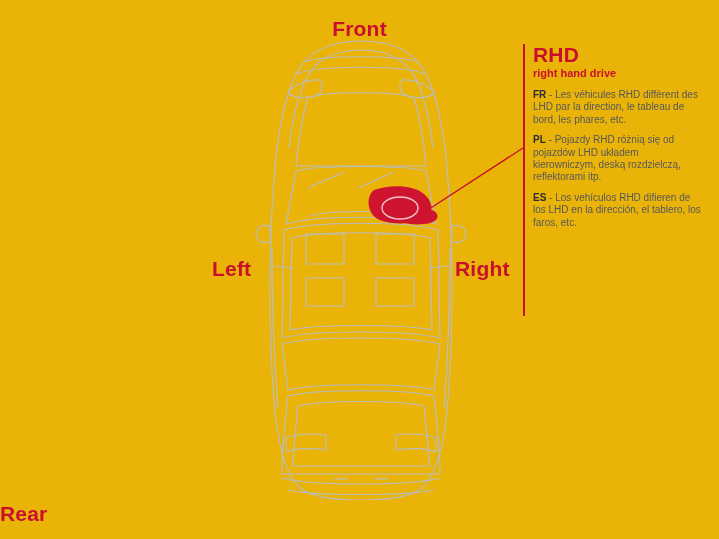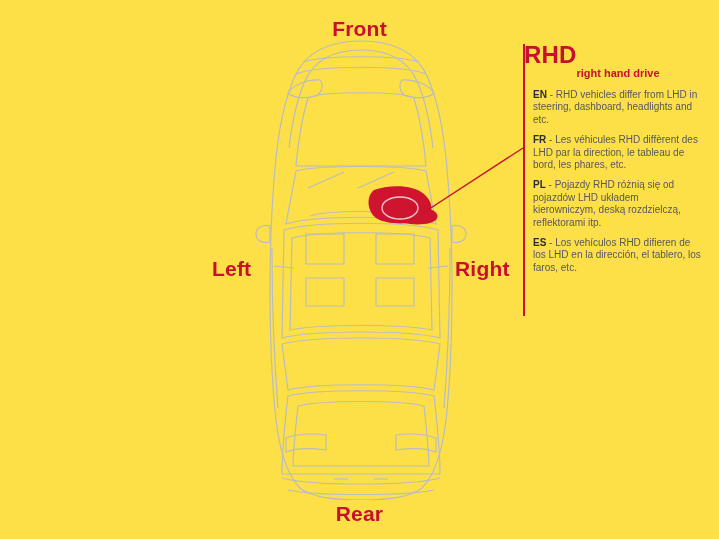--- a/index.html
+++ b/index.html
@@ -7,36 +7,36 @@
     padding: 0;
     background: #ffffff;
   }
   body {
     font-family: "Liberation Sans", sans-serif;
   }
   #stage {
     position: relative;
     width: 719px;
     height: 539px;
-    background: #fde047;
+    background: #eab308;
     overflow: hidden;
   }
 
   
   .dir-label {
     position: absolute;
     color: #c8102e;
     font-weight: bold;
     font-size: 21px;
     letter-spacing: 0.2px;
     white-space: nowrap;
     text-align: center;
   }
   #label-front { top: 17px; left: 0; width: 719px; text-align: center; }
-  #label-rear  { top: 502px; left: 0; width: 719px; text-align: center; }
+  #label-rear  { top: 502px; left: 0; width: 719px; text-align: left; }
   #label-left  { top: 257px; left: 212px; }
   #label-right { top: 257px; left: 455px; }
 
   
   #car-wrap {
     position: absolute;
     left: 248px;
     top: 38px;
     width: 226px;
     height: 462px;
@@ -54,32 +54,31 @@
     position: absolute;
     left: 523px;
     top: 44px;
     width: 2px;
     height: 272px;
     background: #c8102e;
   }
   #callout .title {
     color: #c8102e;
     font-weight: bold;
-    font-size: 24px;
+    font-size: 21px;
     line-height: 22px;
-    margin: 0 0 1px 1px;
+    margin: 0 0 1px 10px;
     letter-spacing: 0.2px;
   }
   #callout .subtitle {
     color: #c8102e;
     font-weight: bold;
     font-size: 11px;
     line-height: 13px;
     margin: 0 0 9px 10px;
-    text-align: center;
   }
   .entry {
     color: #55585c;
     font-size: 10px;
     line-height: 12.4px;
     margin: 0 0 8px 10px;
   }
   .entry .lang {
     color: #2b2e31;
     font-weight: bold;
@@ -183,19 +182,18 @@
   <svg id="pointer">
     <line x1="420" y1="215" x2="523" y2="148" stroke="#c8102e" stroke-width="1.4"></line>
   </svg>
 
   <div id="callout-rule"></div>
 
   <div id="callout">
     <div class="title">RHD</div>
     <div class="subtitle">right hand drive</div>
 
-    <p class="entry"><span class="lang">EN</span><span> - RHD vehicles differ from LHD in steering, dashboard, headlights and etc.</span></p>
     <p class="entry"><span class="lang">FR</span><span> - Les véhicules RHD diffèrent des LHD par la direction, le tableau de bord, les phares, etc.</span></p>
     <p class="entry"><span class="lang">PL</span><span> - Pojazdy RHD różnią się od pojazdów LHD układem kierowniczym, deską rozdzielczą, reflektorami itp.</span></p>
     <p class="entry"><span class="lang">ES</span><span> - Los vehículos RHD difieren de los LHD en la dirección, el tablero, los faros, etc.</span></p>
   </div>
 
 </div>
 
 </body></html>

